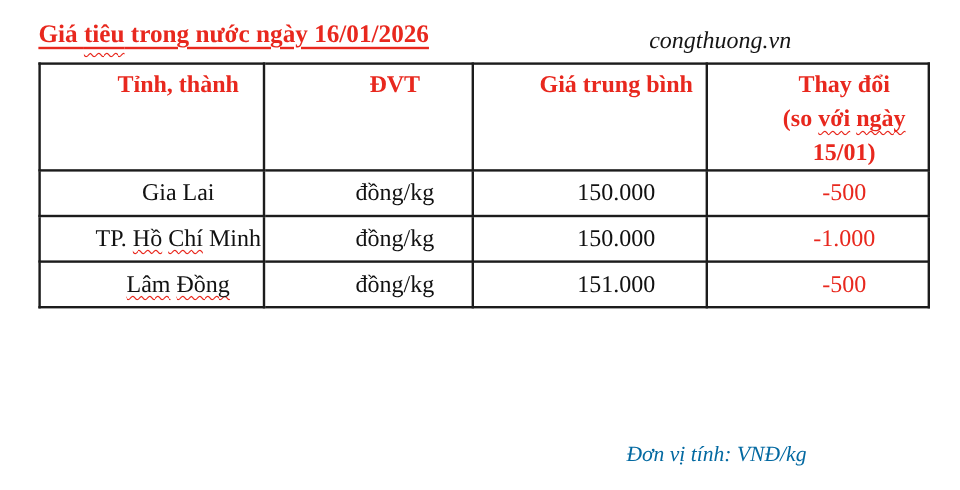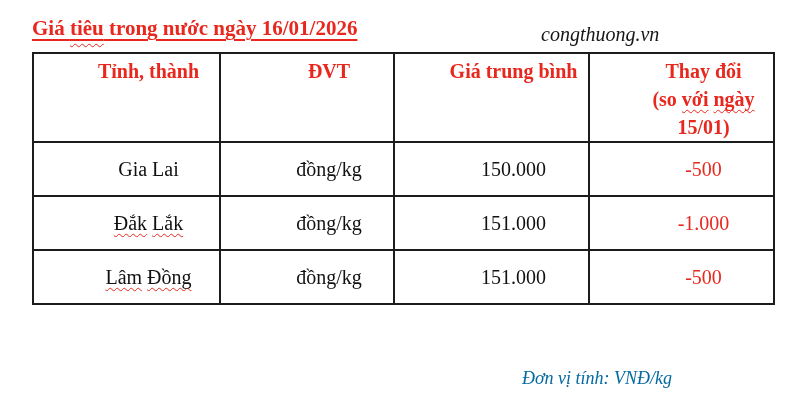--- a/index.html
+++ b/index.html
@@ -52,21 +52,21 @@
   }
   thead th {
     height: 87px;
     vertical-align: top;
     padding-top: 3px;
     line-height: 28px;
     font-weight: bold;
     color: var(--red, #e8281e);
   }
   tbody td {
-    height: 54px;
+    height: 38px;
     vertical-align: middle;
     color: #111;
     margin-left: 12px;
   }
   td.change { color: var(--red, #e8281e); }
 
   .wavy {
     text-decoration-line: underline;
     text-decoration-style: wavy;
     text-decoration-color: var(--red, #e8281e);
@@ -113,23 +113,23 @@
       </tr>
     </thead>
     <tbody>
       <tr>
         <td><span>Gia Lai</span></td>
         <td>đồng/kg</td>
         <td>150.000</td>
         <td class="change">-500</td>
       </tr>
       <tr>
-        <td><span class="wavy">Đắk</span><span> </span><span class="wavy">Lắk</span></td>
+        <td><span>TP. </span><span class="wavy">Hồ</span><span> </span><span class="wavy">Chí</span><span> Minh</span></td>
         <td>đồng/kg</td>
-        <td>151.000</td>
+        <td>150.000</td>
         <td class="change">-1.000</td>
       </tr>
       <tr>
         <td><span class="wavy">Lâm</span><span> </span><span class="wavy">Đồng</span></td>
         <td>đồng/kg</td>
         <td>151.000</td>
         <td class="change">-500</td>
       </tr>
     </tbody>
   </table>

